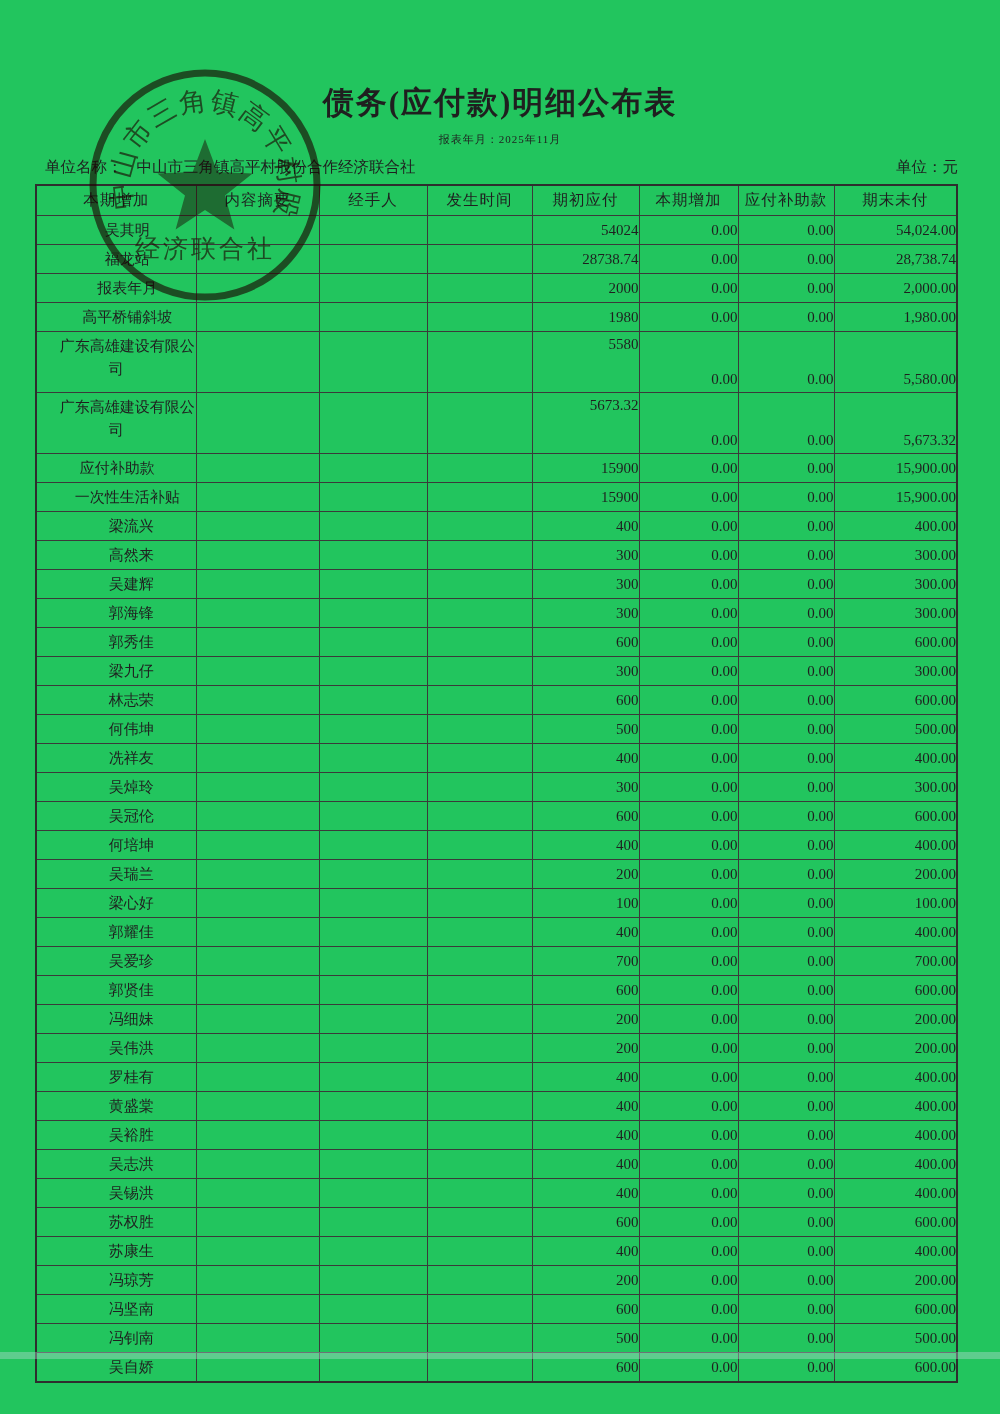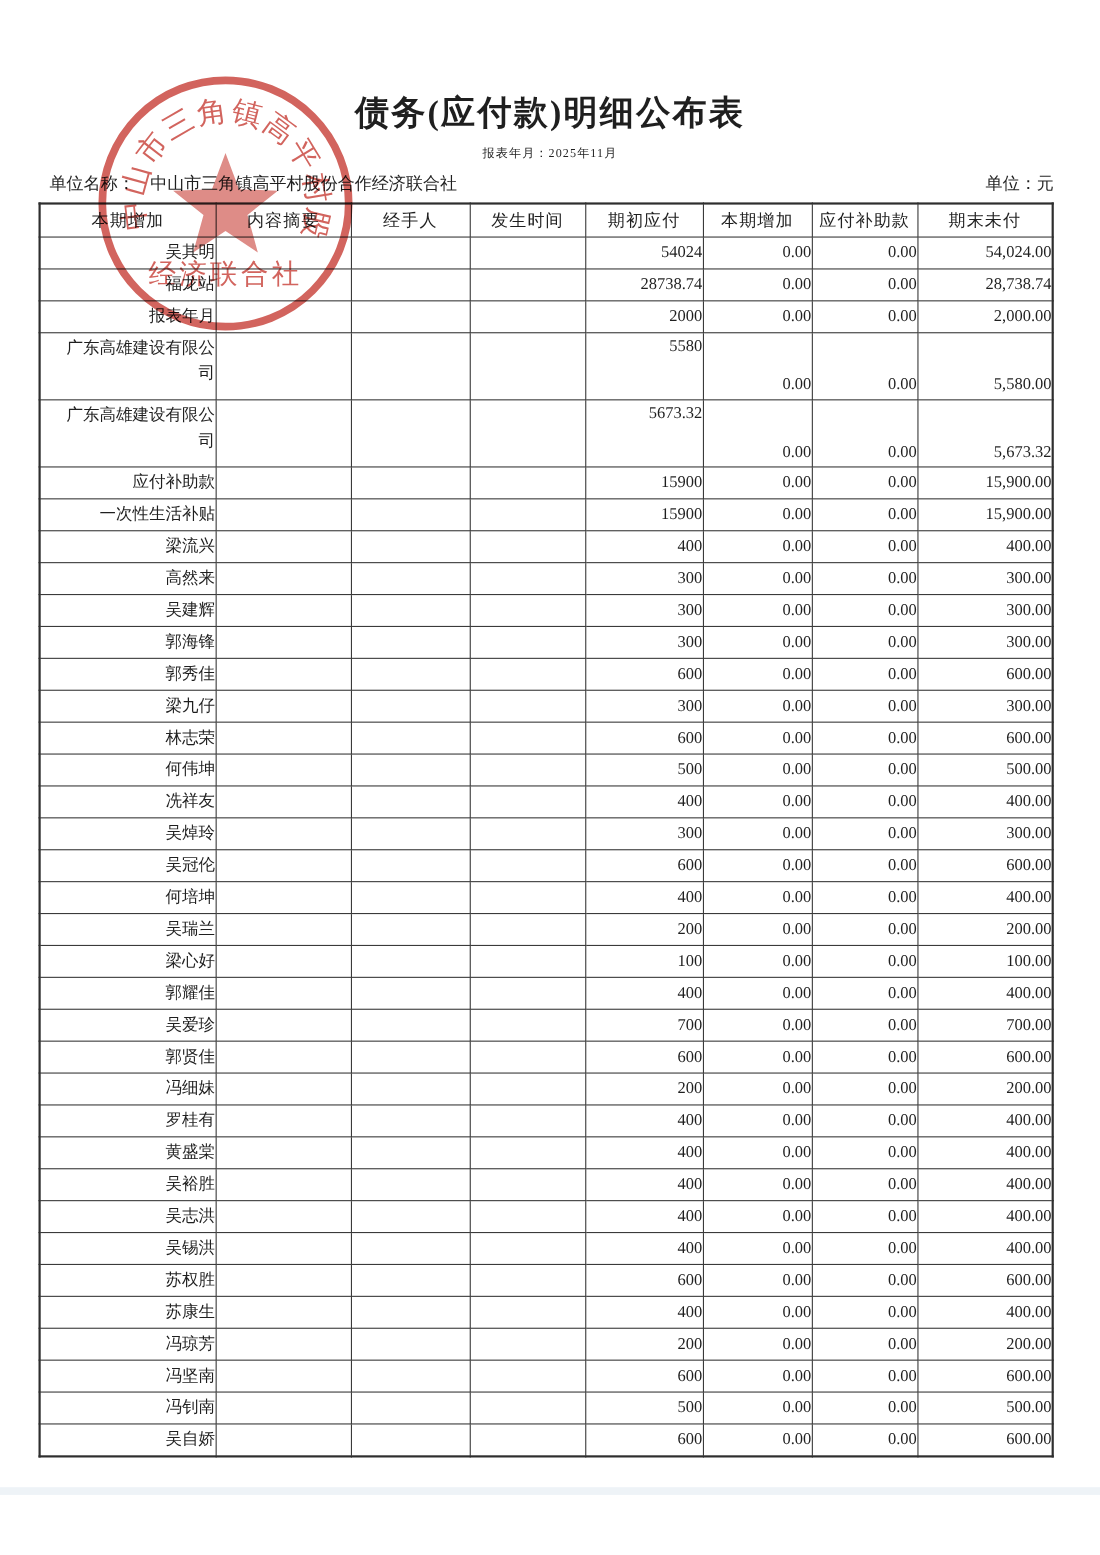--- a/index.html
+++ b/index.html
@@ -1,20 +1,20 @@
 <!DOCTYPE html>
 <html><head>
 <meta charset="utf-8">
 <style>
   html,body{margin:0;padding:0;background:#888;}
   .page{
     position:relative;
     width:1000px;height:1414px;
     margin:0 auto;
-    background:#ffffff;
+    background:#22c55e;
     overflow:hidden;
     font-family:"Liberation Serif","DejaVu Serif",serif;
     color:#1f1f1f;
   }
   .doc-title{
     position:absolute;top:82px;left:0;width:100%;
     text-align:center;font-size:31px;font-weight:bold;letter-spacing:2px;
   }
   .doc-subtitle{
     position:absolute;top:132px;left:0;width:100%;
@@ -34,21 +34,21 @@
     border:1.5px solid #3a3a3a;
     padding:0;overflow:hidden;
   }
   table.debt{border:2px solid #2e2e2e;}
   table.debt th{
     height:29px;font-size:15.5px;font-weight:normal;
     text-align:center;letter-spacing:1px;
   }
   table.debt td{height:28px;font-size:15px;}
   tr.tall td{height:56px;}
-  td.c-name{text-align:right;line-height:1.5;padding:1px 8px 1px 2px;}
+  td.c-name{text-align:center;line-height:1.5;padding:1px 8px 1px 2px;}
   td.ind0{text-indent:2px;}
   td.ind1{text-indent:22px;}
   td.ind2{text-indent:30px;}
   td.c-num{text-align:right;padding-right:6px;font-size:14.5px;}
   tr.tall td.c-name{vertical-align:top;padding-top:3px;}
   tr.tall td.vtop{vertical-align:top;padding-top:4px;margin-top:33px;}
   tr.tall td.vbot{vertical-align:bottom;padding-bottom:4px;}
   .seal{
     position:absolute;left:85px;top:65px;width:240px;height:240px;
     mix-blend-mode:multiply;opacity:.82;pointer-events:none;z-index:5;
@@ -120,20 +120,30 @@
         <tr>
           <td class="c-name ind1">报表年月</td>
           <td class="c-blank"></td>
           <td class="c-blank"></td>
           <td class="c-blank"></td>
           <td class="c-num">2000</td>
           <td class="c-num">0.00</td>
           <td class="c-num">0.00</td>
           <td class="c-num">2,000.00</td>
         </tr>
+        <tr>
+          <td class="c-name ind1">高平桥铺斜坡</td>
+          <td class="c-blank"></td>
+          <td class="c-blank"></td>
+          <td class="c-blank"></td>
+          <td class="c-num">1980</td>
+          <td class="c-num">0.00</td>
+          <td class="c-num">0.00</td>
+          <td class="c-num">1,980.00</td>
+        </tr>
         <tr class="tall">
           <td class="c-name ind1">广东高雄建设有限公司</td>
           <td class="c-blank"></td>
           <td class="c-blank"></td>
           <td class="c-blank"></td>
           <td class="c-num vtop">5580</td>
           <td class="c-num vbot">0.00</td>
           <td class="c-num vbot">0.00</td>
           <td class="c-num vbot">5,580.00</td>
         </tr>
@@ -332,20 +342,30 @@
           <td class="c-blank"></td>
           <td class="c-blank"></td>
           <td class="c-blank"></td>
           <td class="c-num">600</td>
           <td class="c-num">0.00</td>
           <td class="c-num">0.00</td>
           <td class="c-num">600.00</td>
         </tr>
         <tr>
           <td class="c-name ind2">冯细妹</td>
+          <td class="c-blank"></td>
+          <td class="c-blank"></td>
+          <td class="c-blank"></td>
+          <td class="c-num">200</td>
+          <td class="c-num">0.00</td>
+          <td class="c-num">0.00</td>
+          <td class="c-num">200.00</td>
+        </tr>
+        <tr>
+          <td class="c-name ind2">吴伟洪</td>
           <td class="c-blank"></td>
           <td class="c-blank"></td>
           <td class="c-blank"></td>
           <td class="c-num">200</td>
           <td class="c-num">0.00</td>
           <td class="c-num">0.00</td>
           <td class="c-num">200.00</td>
         </tr>
         <tr>
           <td class="c-name ind2">罗桂有</td>

